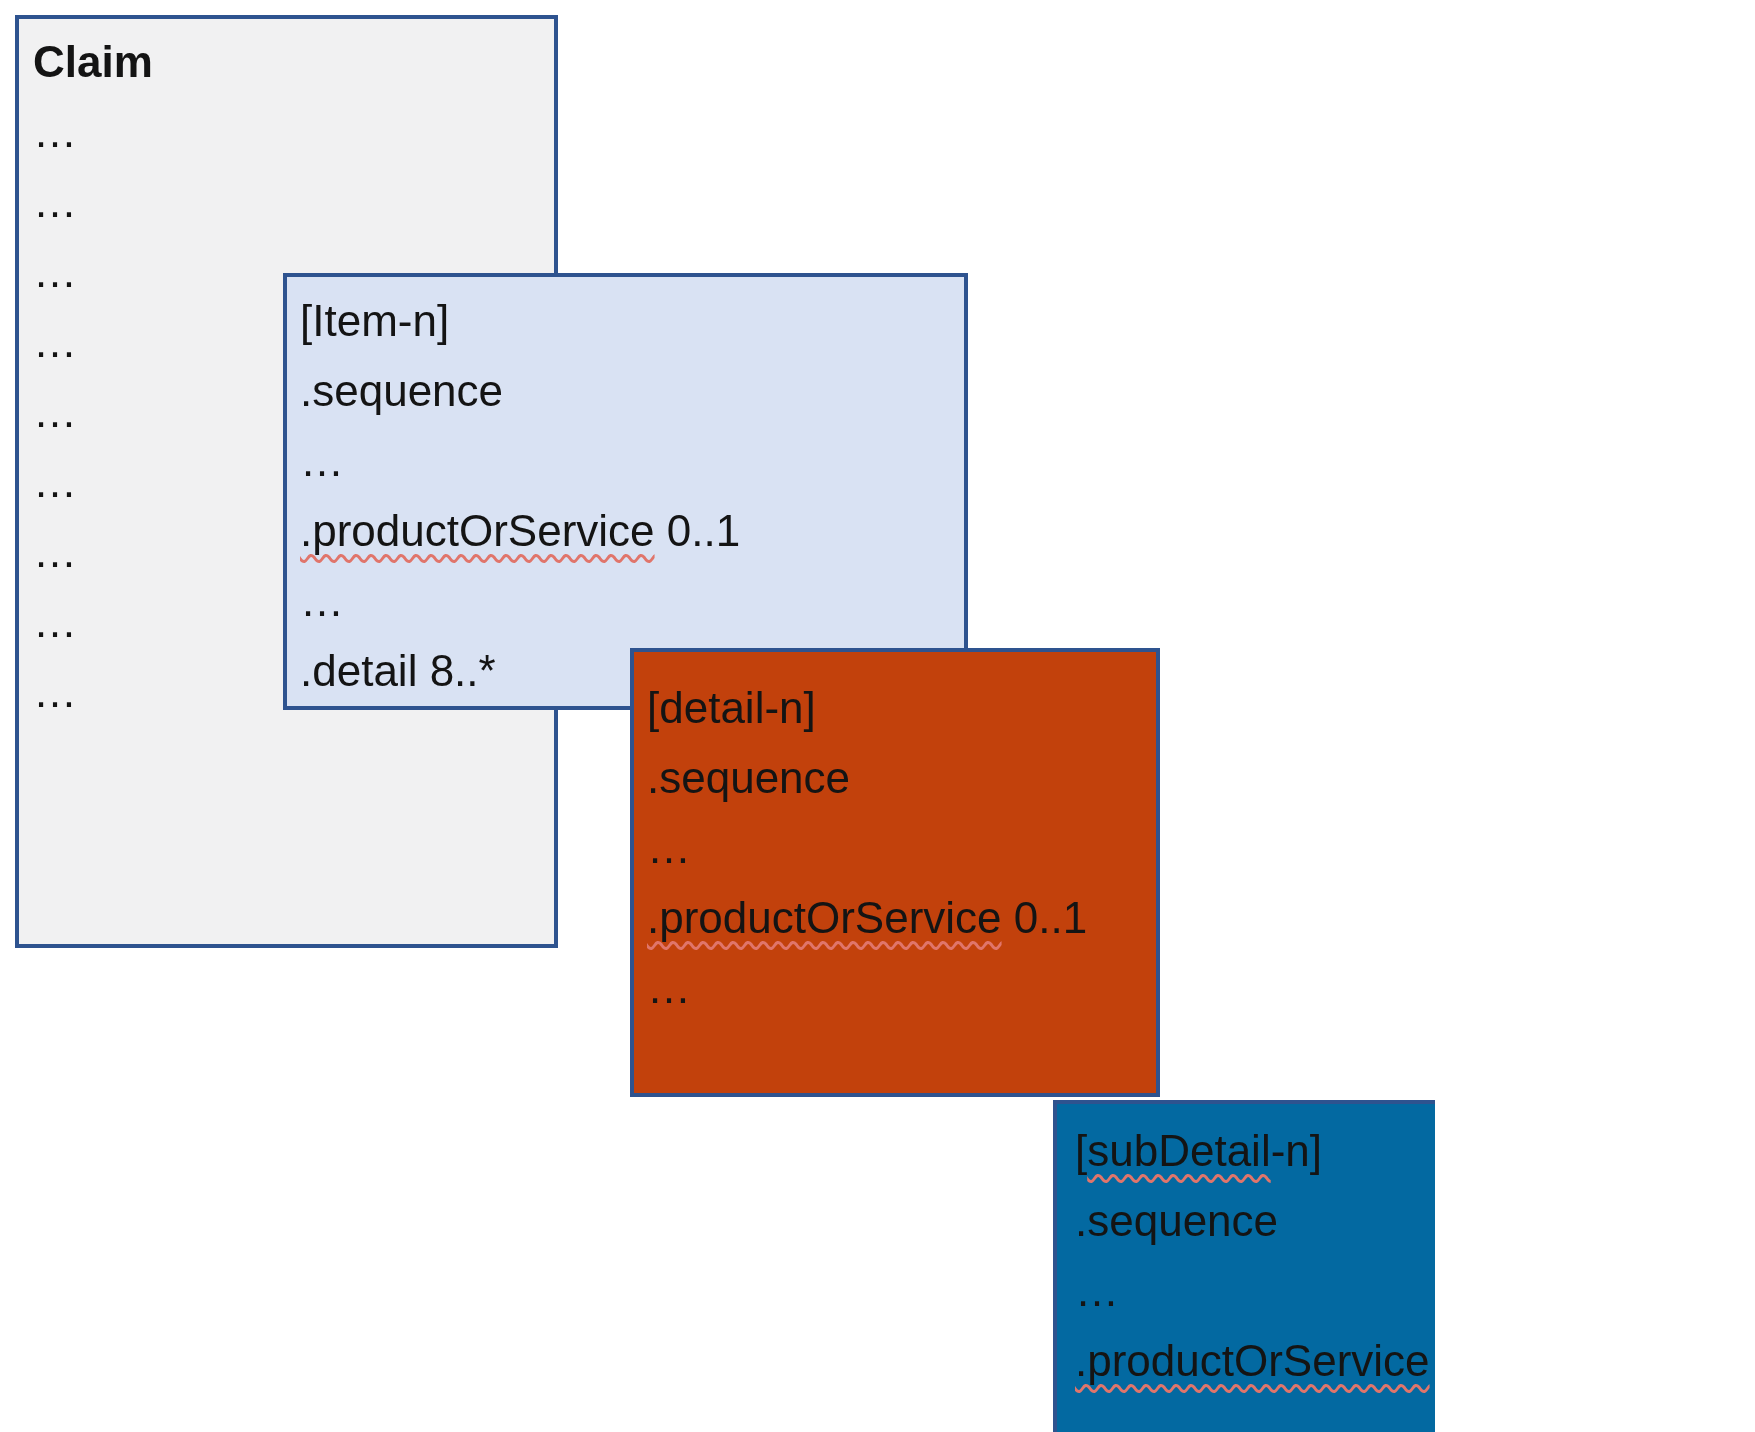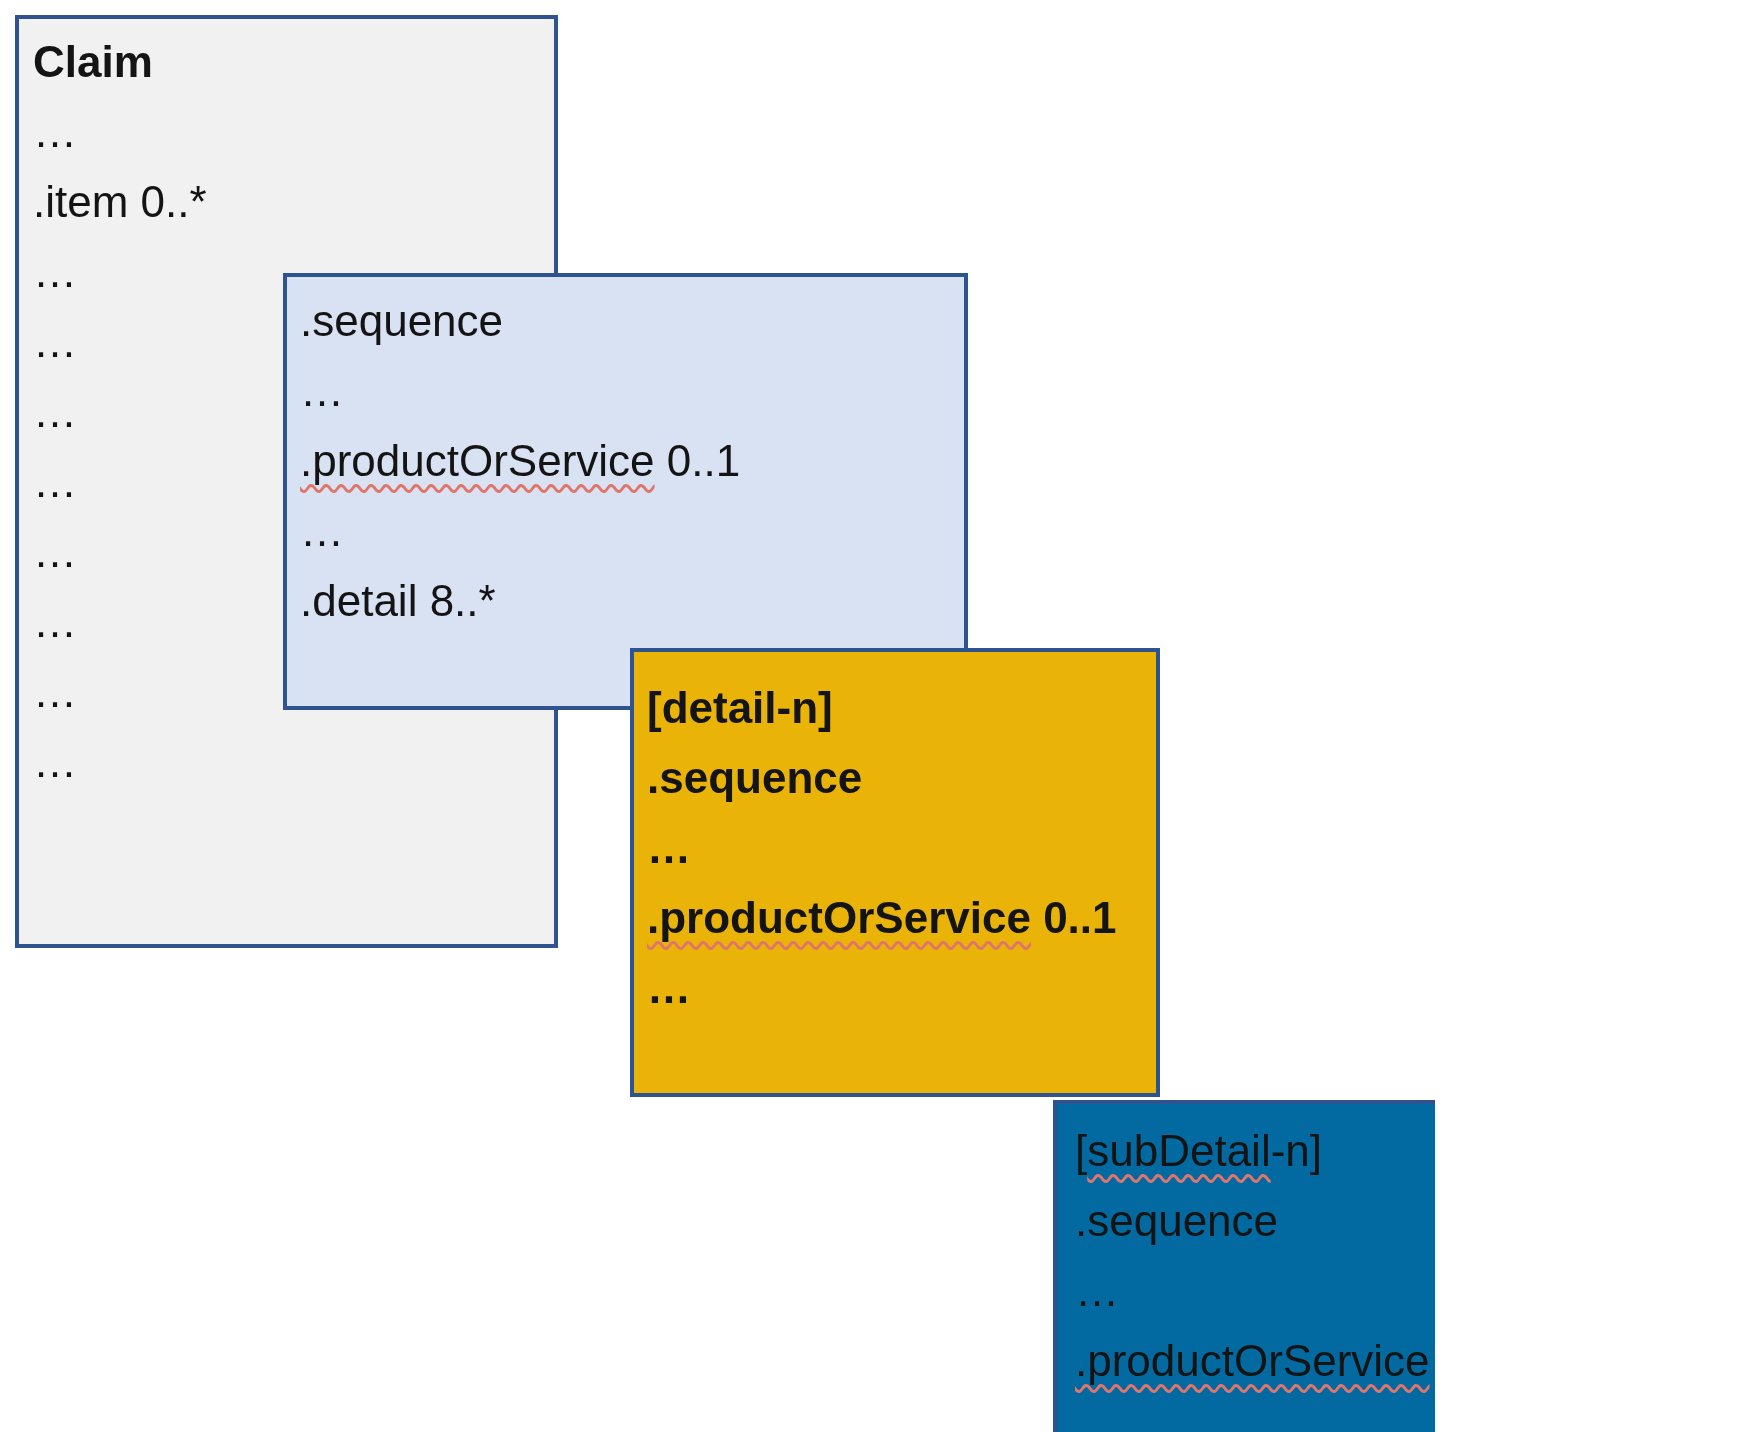--- a/index.html
+++ b/index.html
@@ -40,38 +40,38 @@
   #box-detail    { left: 630px;  top: 648px;  width: 530px; height: 449px; padding: 21px 0 0 13px; z-index: 3; }
   #box-subdetail { left: 1053px; top: 1052px; width: 694px; height: 370px; padding: 12px 0 0 18px; z-index: 4; }
 </style>
 </head>
 <body>
 
 <div id="canvas">
   <section class="box" id="box-claim" style="background: rgb(241, 241, 242);">
       <div class="line"><span class="bold">Claim</span></div>
       <div class="line"><span>…</span></div>
-      <div class="line"><span>.item 0..*</span></div>
       <div class="line"><span>…</span></div>
       <div class="line"><span>…</span></div>
       <div class="line"><span>…</span></div>
       <div class="line"><span>…</span></div>
       <div class="line"><span>…</span></div>
       <div class="line"><span>…</span></div>
       <div class="line"><span>…</span></div>
       <div class="line"><span>…</span></div>
     </section>
   <section class="box" id="box-item" style="background: rgb(217, 226, 243);">
+      <div class="line"><span>[Item-n]</span></div>
       <div class="line"><span>.sequence</span></div>
       <div class="line"><span>…</span></div>
       <div class="line"><span class="squiggle">.productOrService</span><span> 0..1</span></div>
       <div class="line"><span>…</span></div>
       <div class="line"><span>.detail 8..*</span></div>
     </section>
-  <section class="box" id="box-detail" style="background: #eab308; font-weight: bold;">
+  <section class="box" id="box-detail" style="background: #c2410c;">
       <div class="line"><span>[detail-n]</span></div>
       <div class="line"><span>.sequence</span></div>
       <div class="line"><span>…</span></div>
       <div class="line"><span class="squiggle">.productOrService</span><span> 0..1</span></div>
       <div class="line"><span>…</span></div>
     </section>
   <section class="box" id="box-subdetail" style="background: #0369a1; margin-top: 48px;">
       <div class="line"><span>[</span><span class="squiggle">subDetail</span><span>-n]</span></div>
       <div class="line"><span>.sequence</span></div>
       <div class="line"><span>…</span></div>

